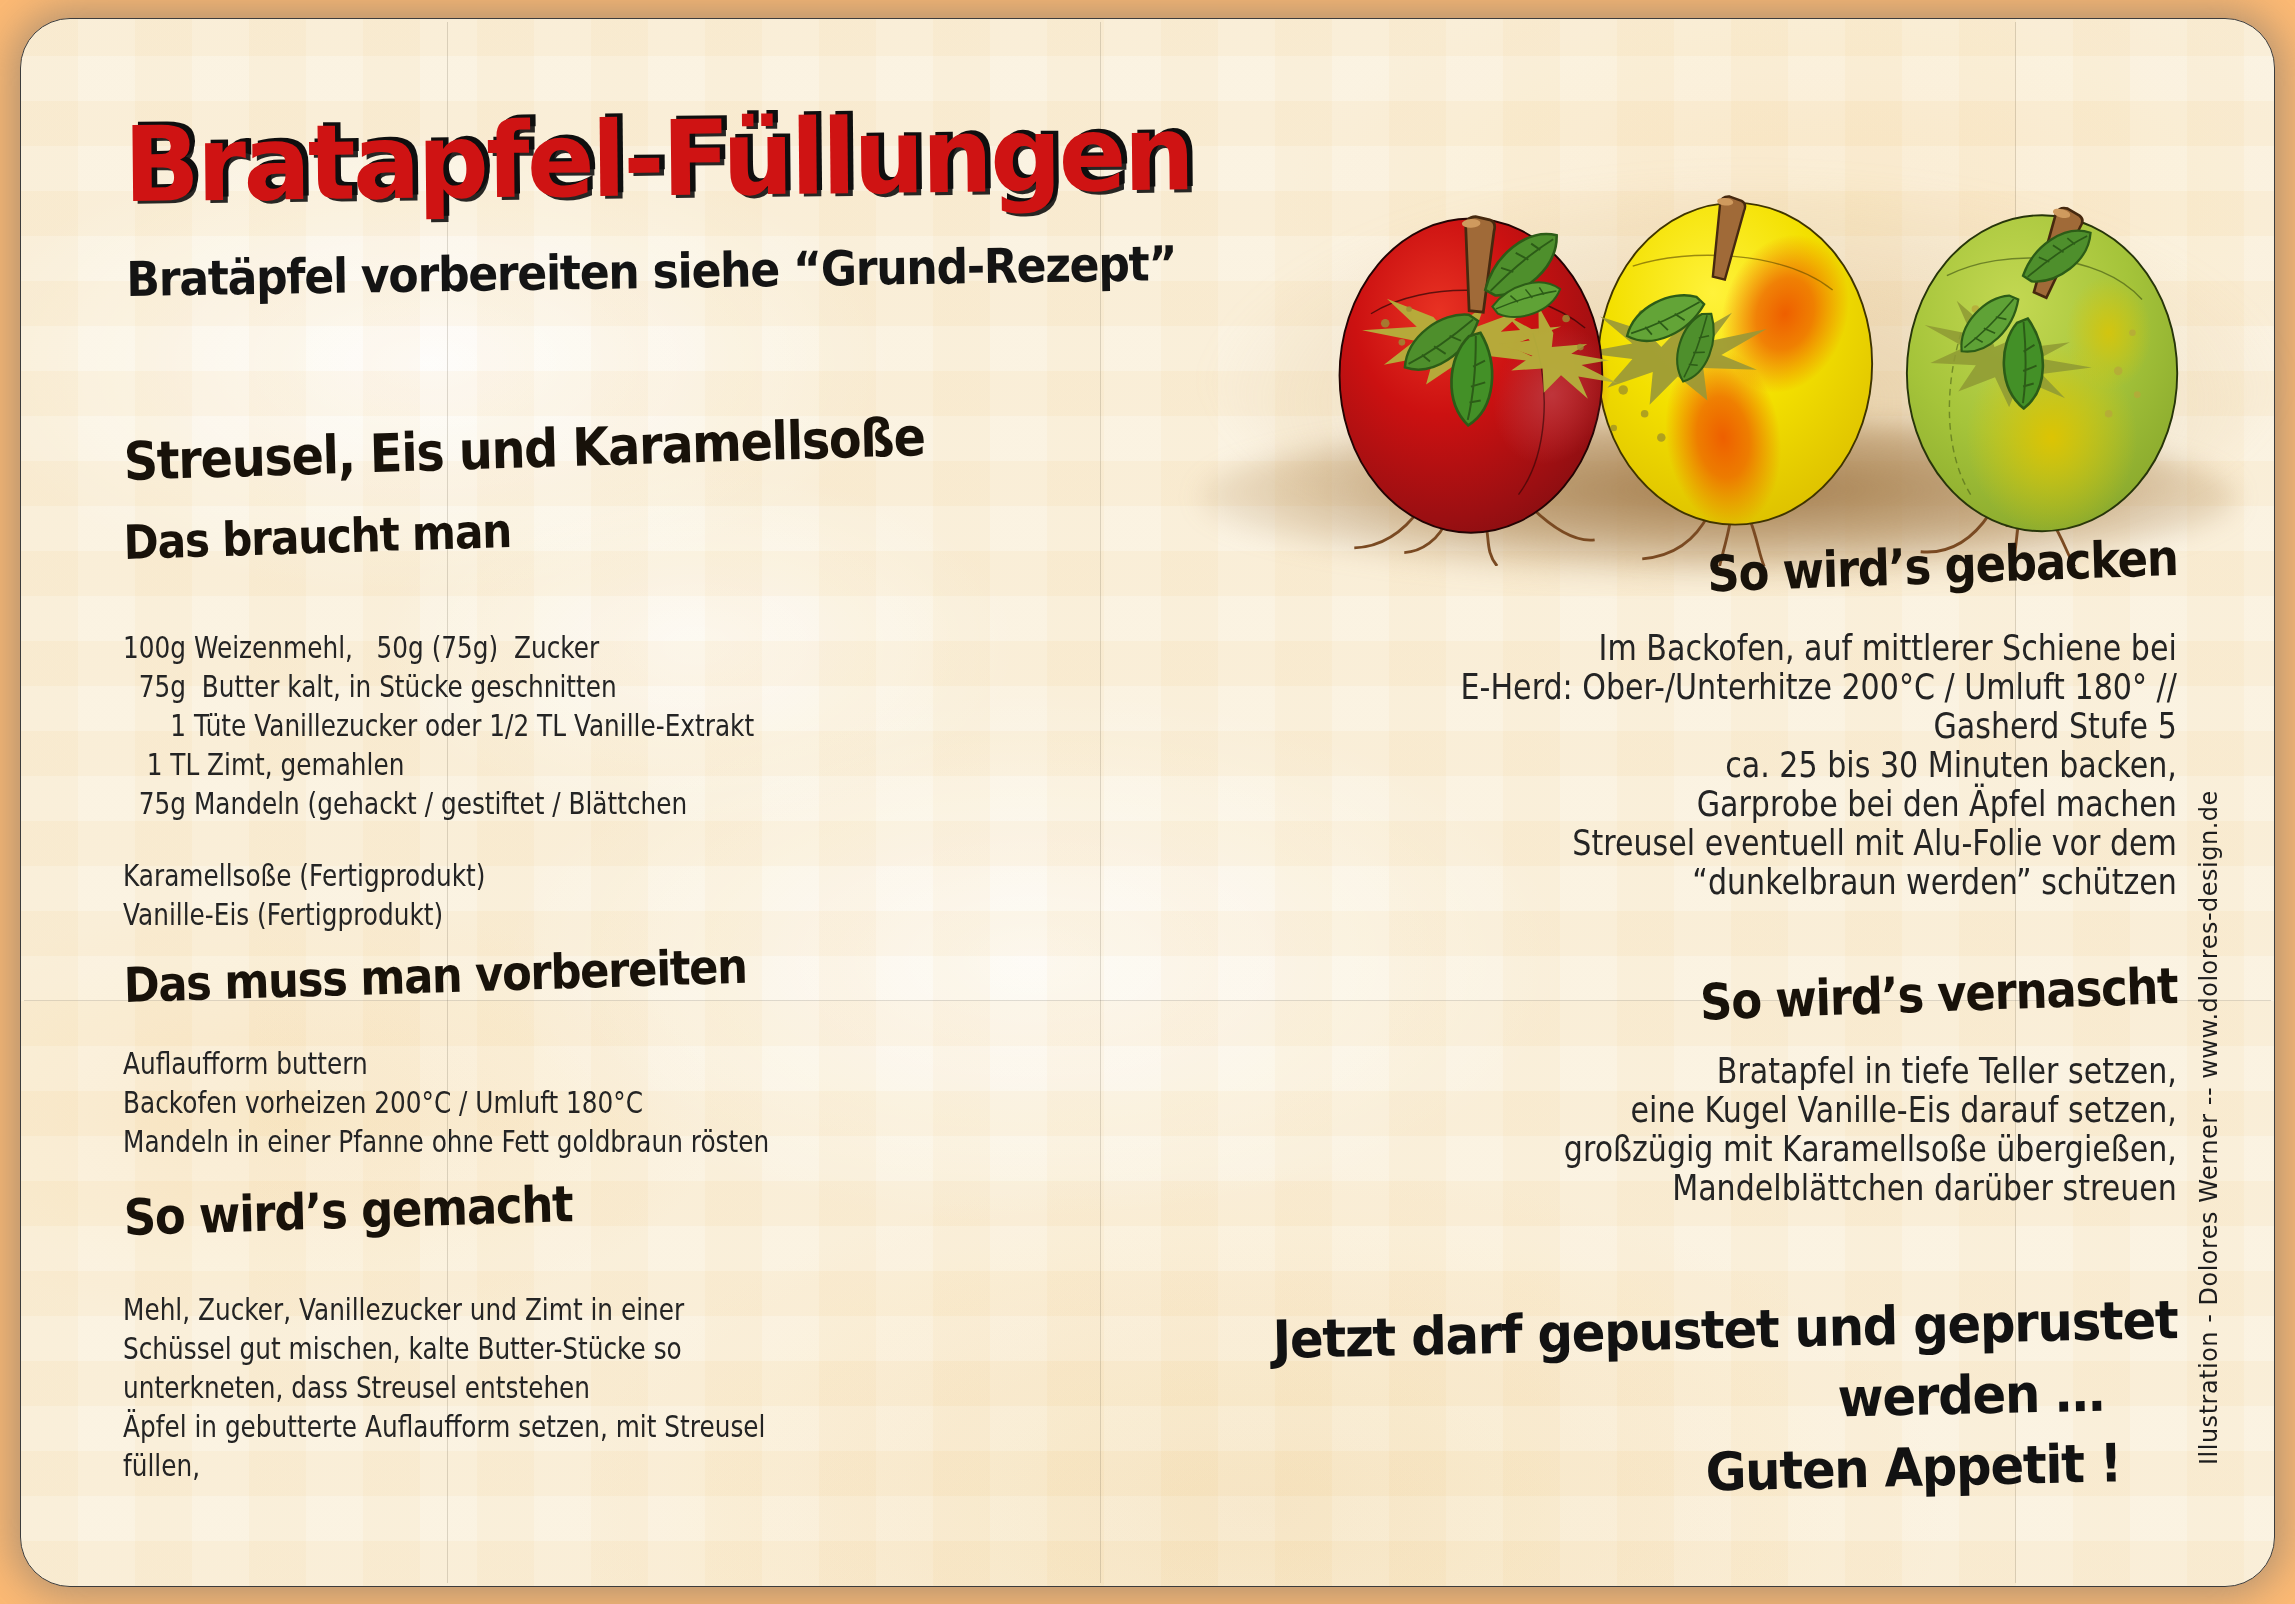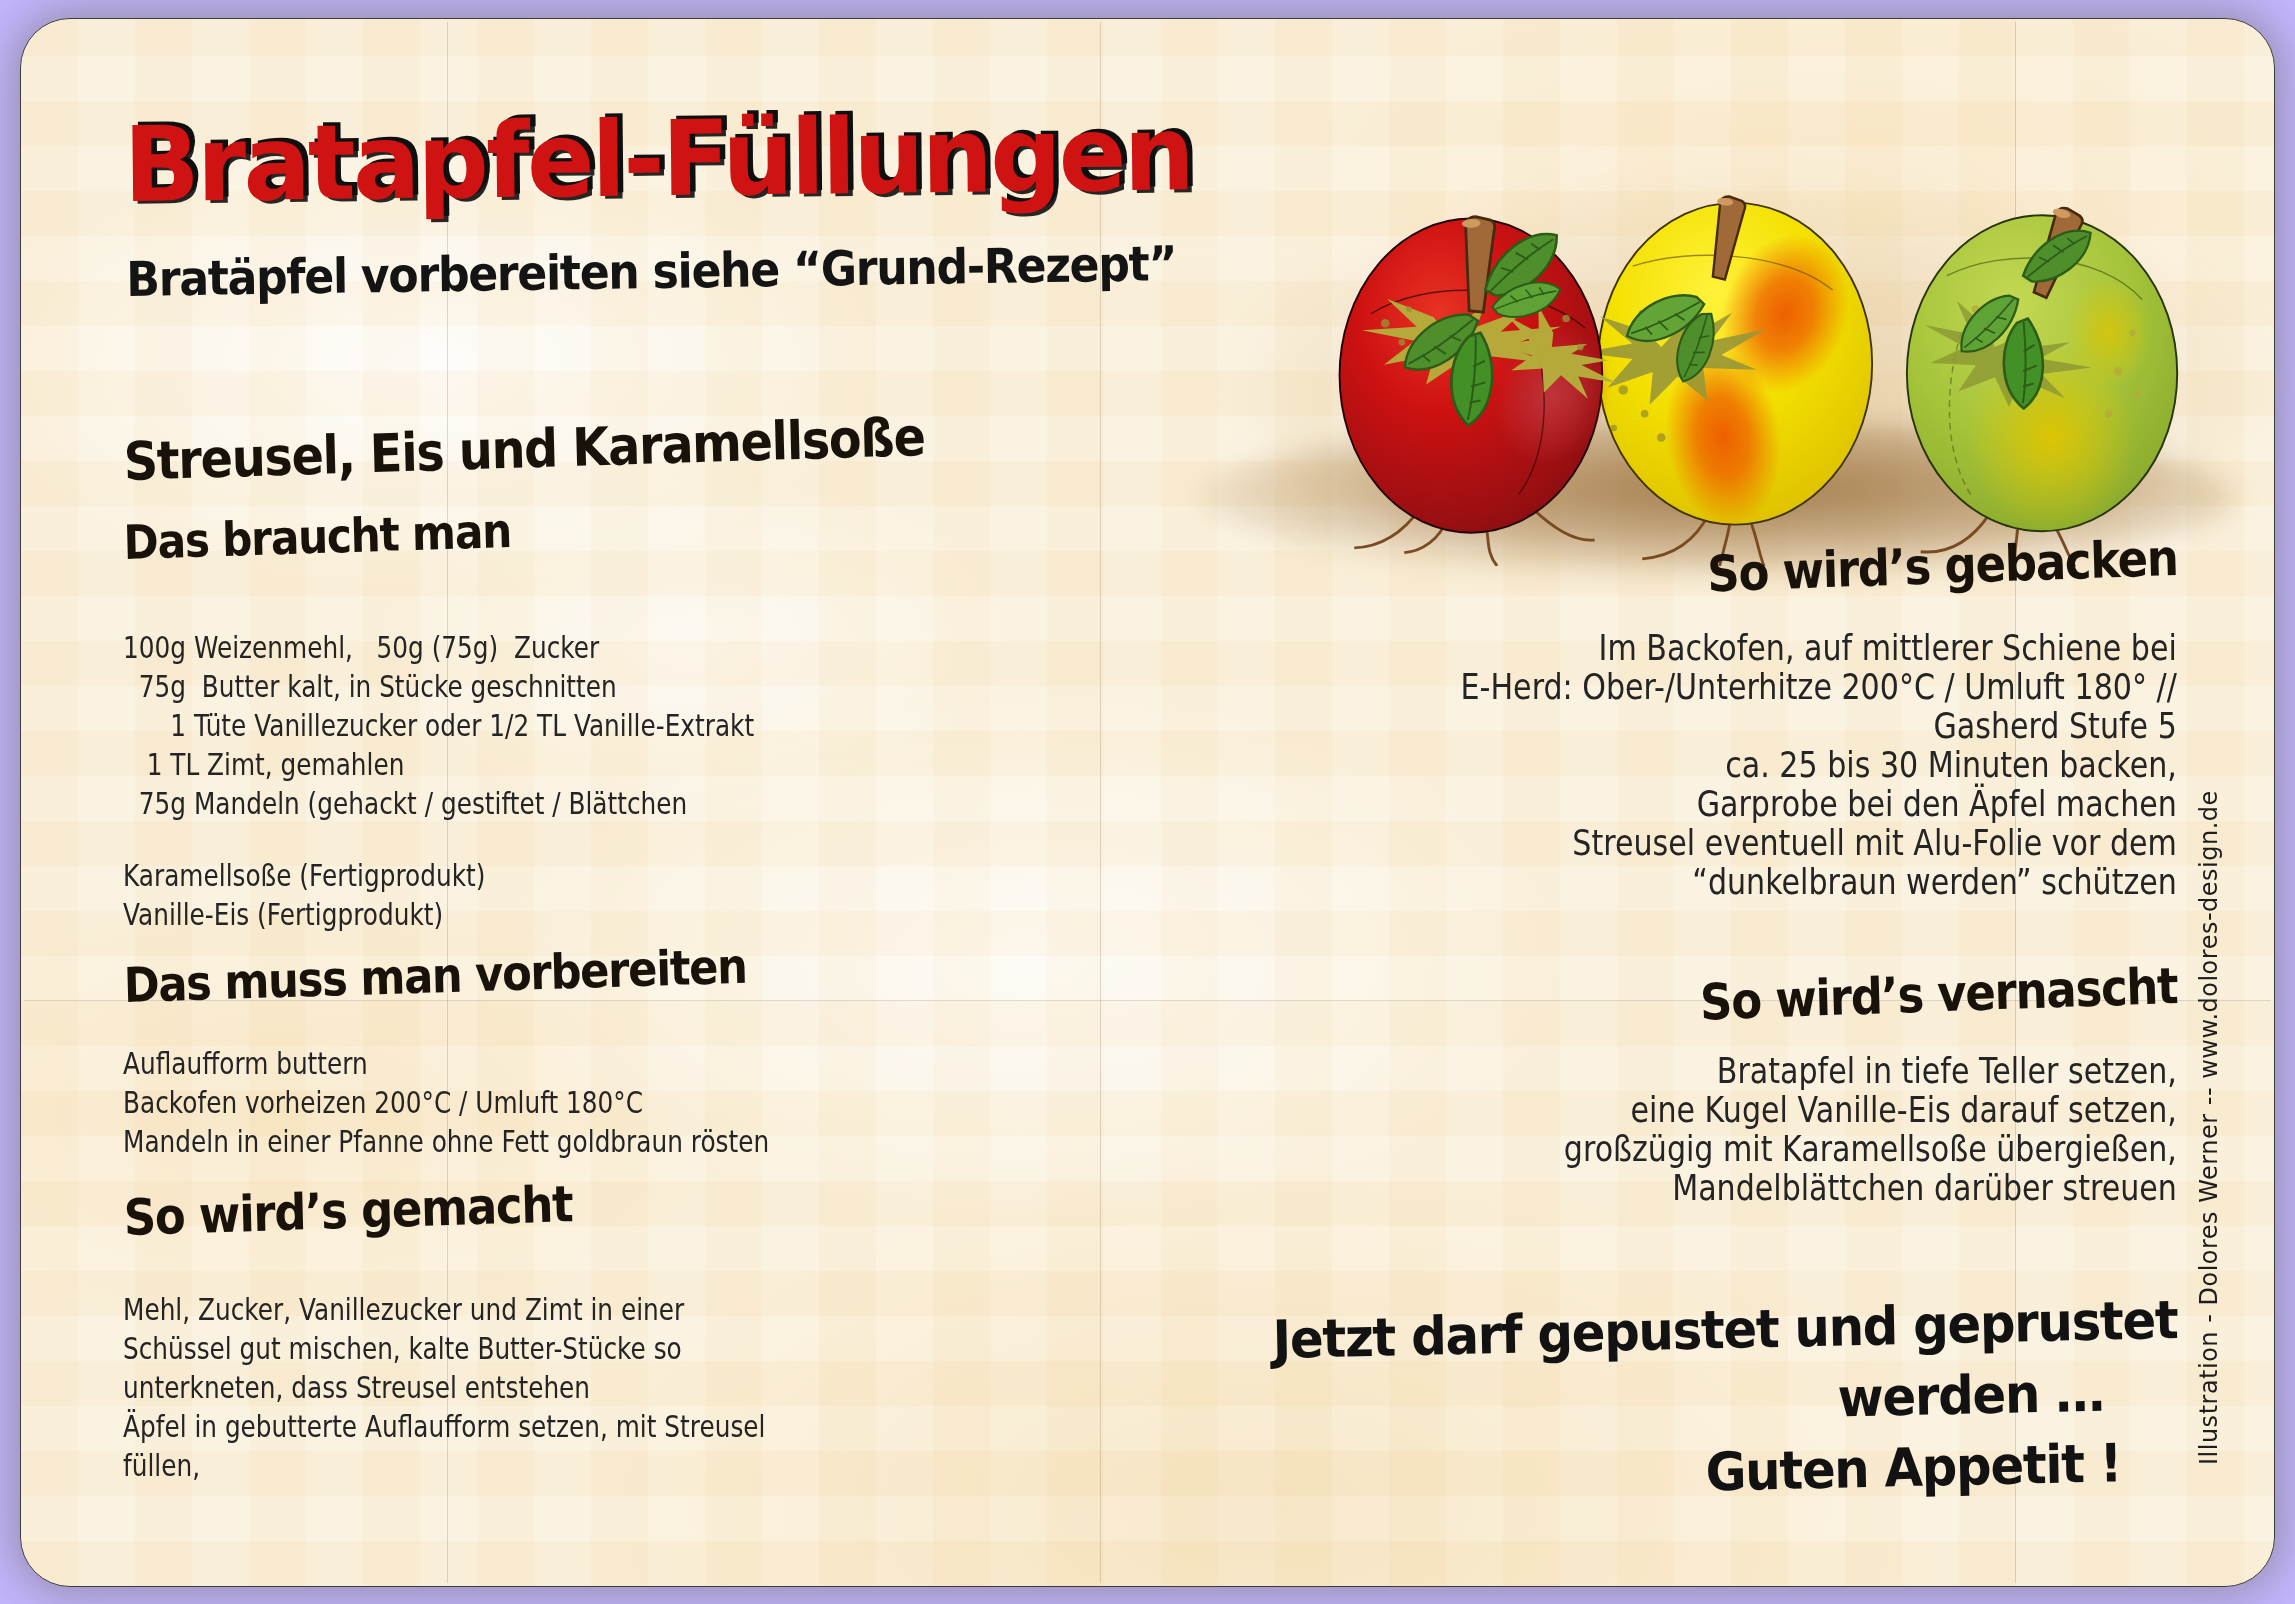--- a/index.html
+++ b/index.html
@@ -1,16 +1,16 @@
 <!DOCTYPE html>
 <html style="font-size:7.6px"><head>
 <meta charset="utf-8">
 <style>
   html,body{margin:0;padding:0;background:#ffffff;}
-  #stage{position:relative;width:2295px;height:1605px;background:#c4b5fd;overflow:hidden;
+  #stage{position:relative;width:2295px;height:1605px;background:#fdba74;overflow:hidden;
          font-family:"DejaVu Sans",sans-serif;}
   
   .card{position:absolute;left:20px;top:18px;right:20px;bottom:18px;
         border:1.9px solid #3c3c3c;border-radius:50px;
         background:
           radial-gradient(ellipse 666px 333px at 18% 22%, rgba(255,255,255,.85), rgba(255,255,255,0) 70%),
           radial-gradient(ellipse 761px 381px at 45% 60%, rgba(255,255,255,.7), rgba(255,255,255,0) 70%),
           radial-gradient(ellipse 571px 286px at 12% 70%, rgba(247,226,186,.55), rgba(247,226,186,0) 75%),
           radial-gradient(ellipse 714px 333px at 80% 12%, rgba(248,228,190,.6), rgba(248,228,190,0) 75%),
           radial-gradient(ellipse 857px 428px at 55% 95%, rgba(243,219,173,.55), rgba(243,219,173,0) 80%),

